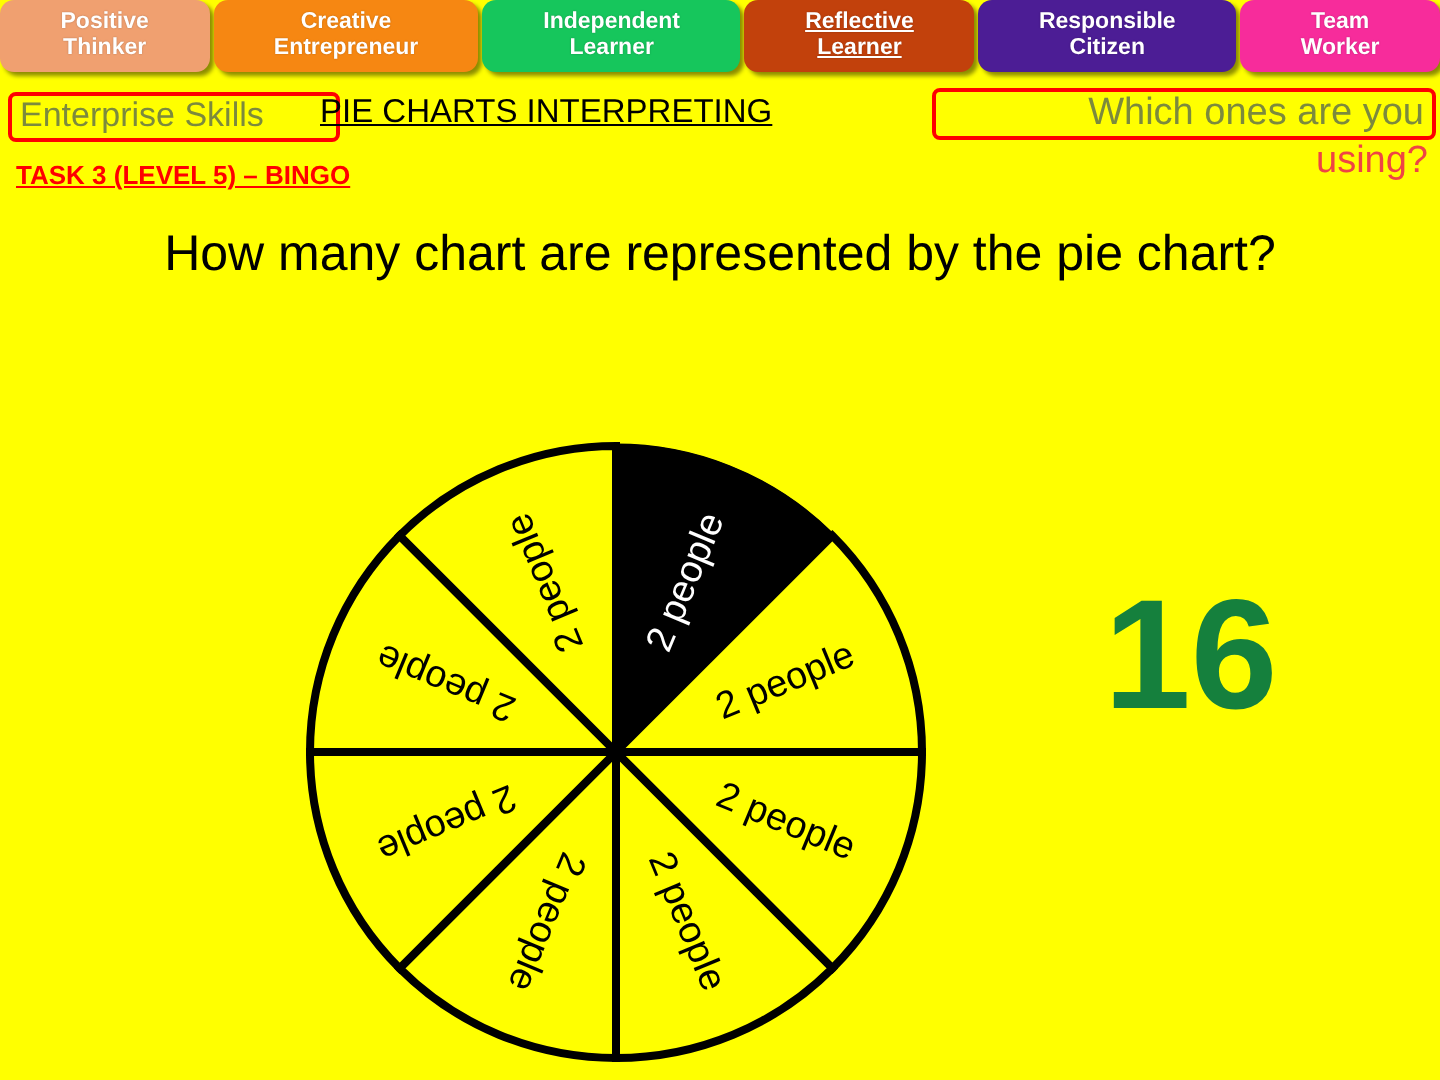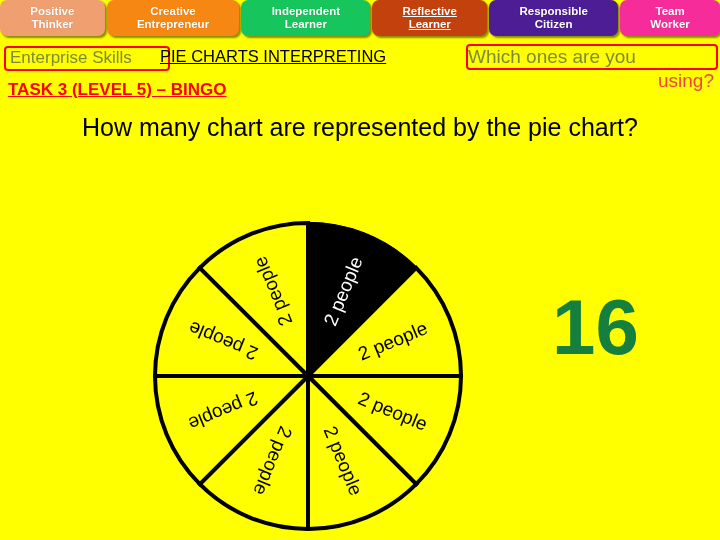--- a/index.html
+++ b/index.html
@@ -73,35 +73,36 @@
     font-size: 16.5px;
     font-weight: normal;
     color: #000000;
     text-decoration: underline;
     white-space: nowrap;
   }
   #task-level-title {
     position: absolute;
     left: 8px;
     top: 80px;
-    font-size: 17px;
+    font-size: 13px;
     font-weight: bold;
     color: #ff0000;
     text-decoration: underline;
     white-space: nowrap;
   }
   #which-ones-line1 {
     position: absolute;
     left: 466px;
     top: 44px;
     width: 252px;
     height: 26px;
     display: flex;
     align-items: center;
-    padding-right: 20px;
+    justify-content: flex-end;
+    padding-right: 4px;
     box-sizing: border-box;
     color: #7c8a3d;
     font-size: 19px;
     white-space: nowrap;
   }
   #which-ones-line2 {
     position: absolute;
     left: 466px;
     top: 70px;
     width: 248px;

